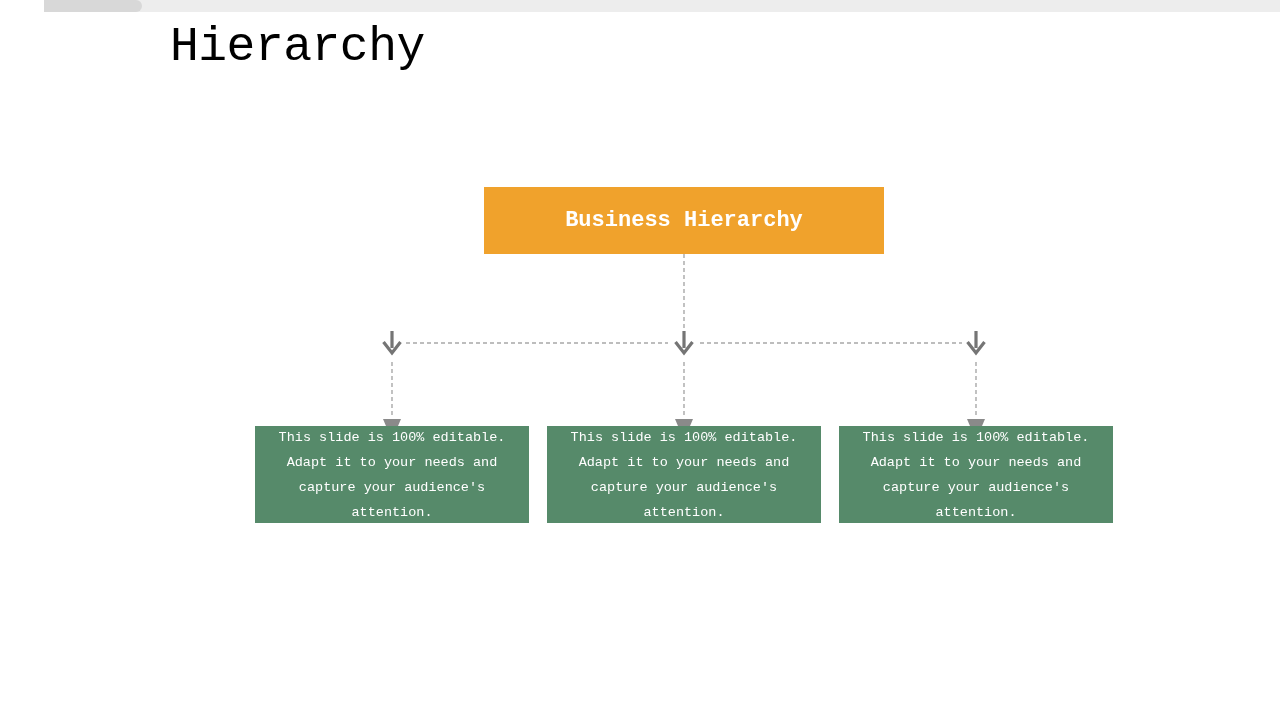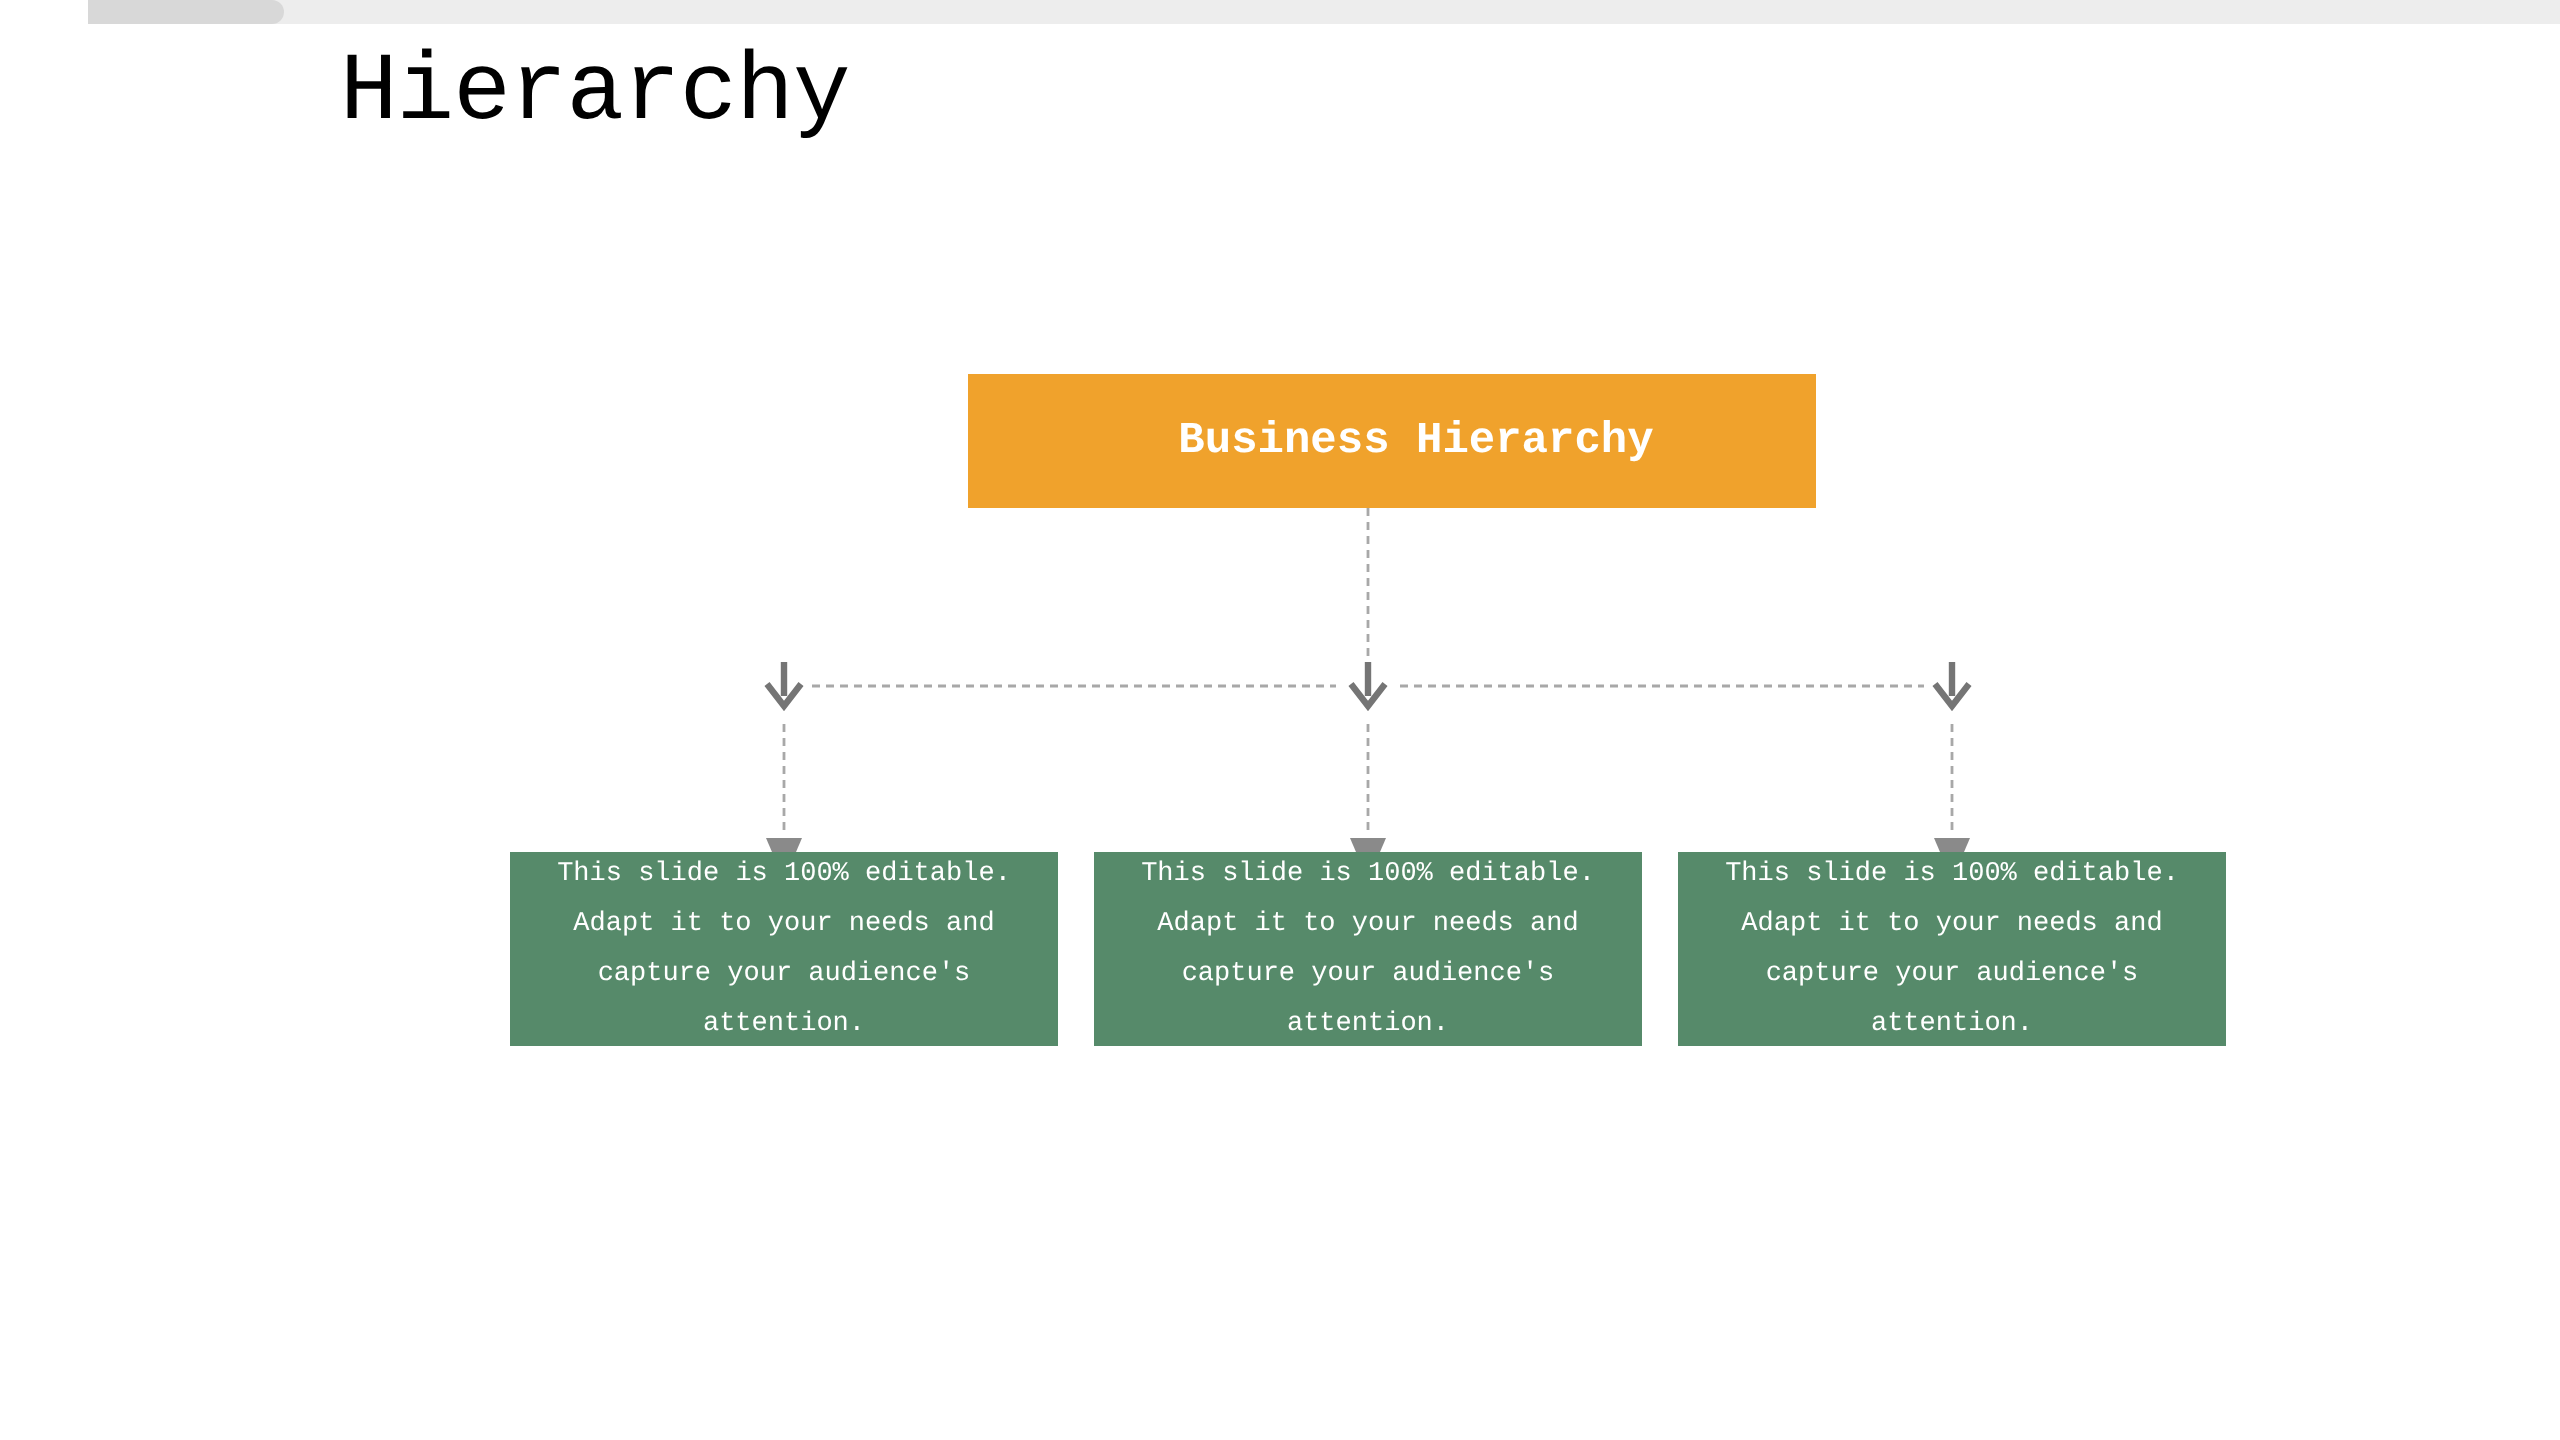--- a/index.html
+++ b/index.html
@@ -27,21 +27,21 @@
   
   .slide-title{
     position:absolute;left:126px;top:20px;
     font-size:48px;font-weight:400;color:var(--title-text);
     letter-spacing:-0.5px;white-space:nowrap;
   }
   
   .root-box{
     position:absolute;left:440px;top:187px;width:400px;height:67px;
     background:var(--root-box-bg);
-    display:flex;align-items:center;justify-content:center;padding-left:24px;
+    display:flex;align-items:center;justify-content:center;
   }
   .root-box .label{color:var(--box-text);font-size:22px;font-weight:700;}
   
   .connectors{position:absolute;left:0;top:0;width:1280px;height:720px;pointer-events:none;}
   .dash{stroke:var(--connector-line);stroke-width:1.4;stroke-dasharray:4 3;fill:none;}
   .arrow-glyph{stroke:var(--arrow-glyph);stroke-width:3.2;fill:none;}
   .arrowhead{fill:var(--arrowhead-fill);}
   
   .child-box{
     position:absolute;top:426px;width:274px;height:97px;

